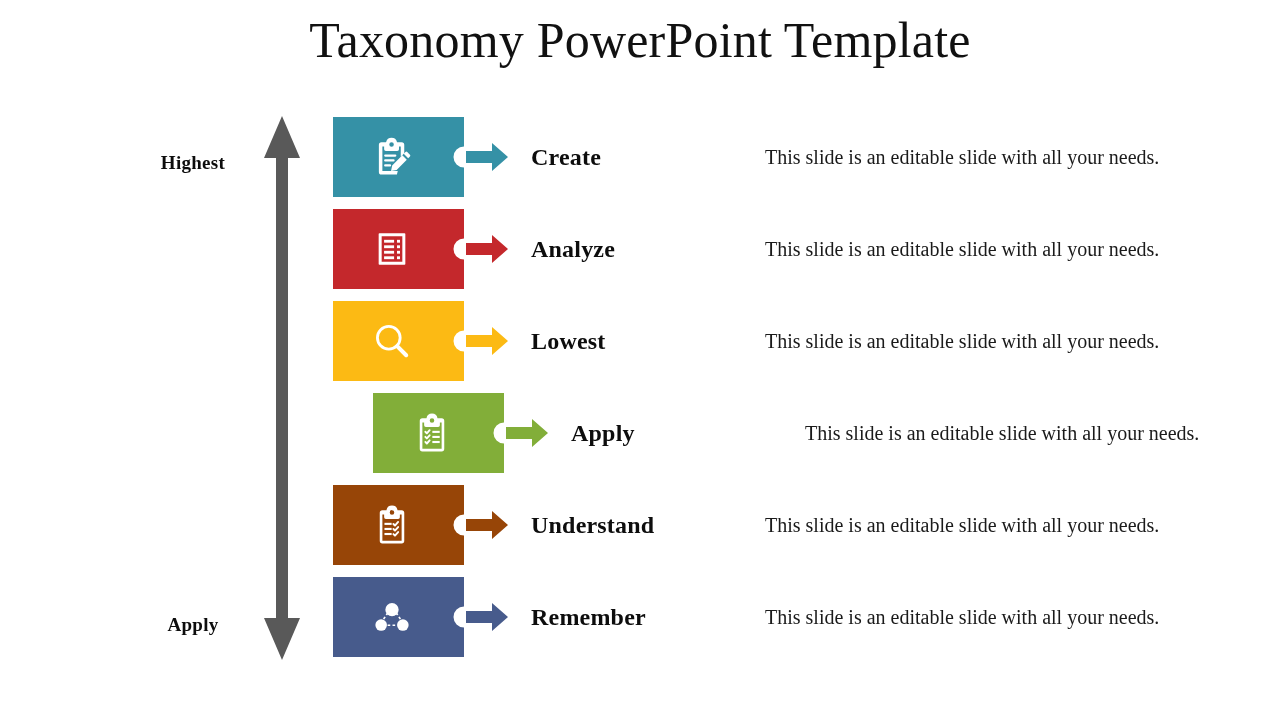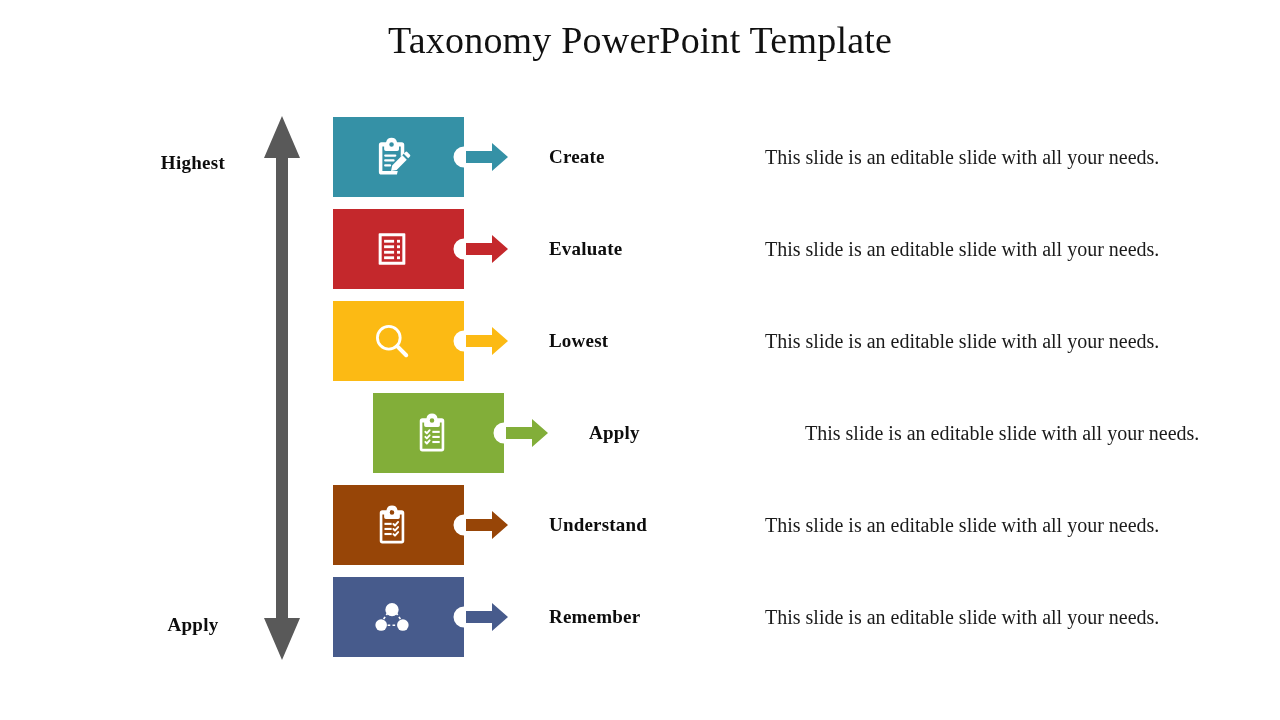--- a/index.html
+++ b/index.html
@@ -15,21 +15,21 @@
     position: relative;
   }
 
   
   .slide-title {
     position: absolute;
     left: 0;
     top: 14px;
     width: 1280px;
     text-align: center;
-    font-size: 38px;
+    font-size: 50px;
     font-weight: 400;
     color: #111111;
     letter-spacing: 0.2px;
     line-height: 52px;
     white-space: nowrap;
   }
 
   
   .scale-label {
     position: absolute;
@@ -90,26 +90,26 @@
   .arrow-connector {
     position: absolute;
     left: 466px;
     top: 24px;
     width: 42px;
     height: 32px;
   }
 
   .row-label {
     position: absolute;
-    left: 549px;
+    left: 531px;
     top: 0;
     height: 80px;
     display: flex;
     align-items: center;
-    font-size: 19px;
+    font-size: 24px;
     font-weight: bold;
     color: #0d0d0d;
     letter-spacing: 0.2px;
     white-space: nowrap;
   }
 
   .row-desc {
     position: absolute;
     left: 765px;
     top: 0;
@@ -184,21 +184,21 @@
       </svg>
         </div>
     </div>
 
     <div class="arrow-connector">
       <svg viewBox="0 0 42 32" width="42" height="32" xmlns="http://www.w3.org/2000/svg">
         <polygon points="0,10 26,10 26,2 42,16 26,30 26,22 0,22" fill="#C4282C"></polygon>
       </svg>
     </div>
 
-    <div class="row-label">Evaluate</div>
+    <div class="row-label">Analyze</div>
     <div class="row-desc">This slide is an editable slide with all your needs.</div>
   </div>
     <div class="row" style="top: 301px;">
     <div class="tile">
       <svg class="tile-svg" viewBox="0 0 131 80" xmlns="http://www.w3.org/2000/svg">
         <path d="M0 0 H131 V29.5 A10.5 10.5 0 0 0 131 50.5 V80 H0 Z" fill="#FCBA14"></path>
       </svg>
       <div class="tile-icon">
           <svg viewBox="0 0 48 48" width="44" height="44" xmlns="http://www.w3.org/2000/svg">
         <circle cx="20.5" cy="20.5" r="12.4" fill="none" stroke="#ffffff" stroke-width="3.1"></circle>

